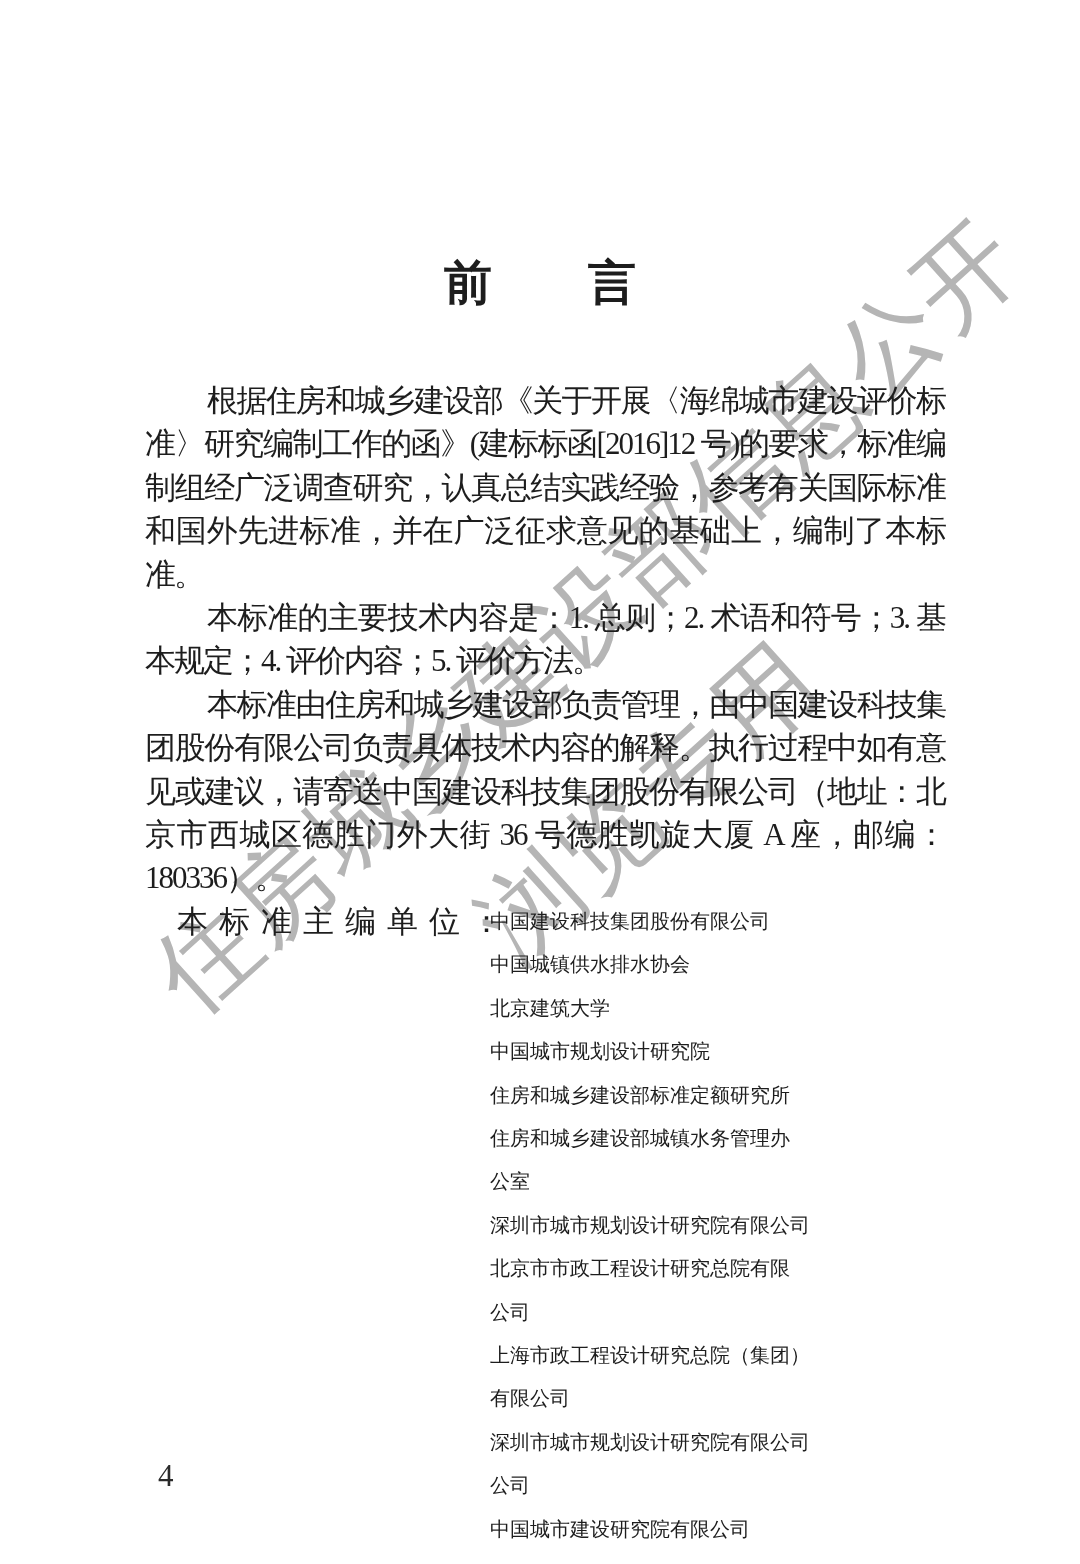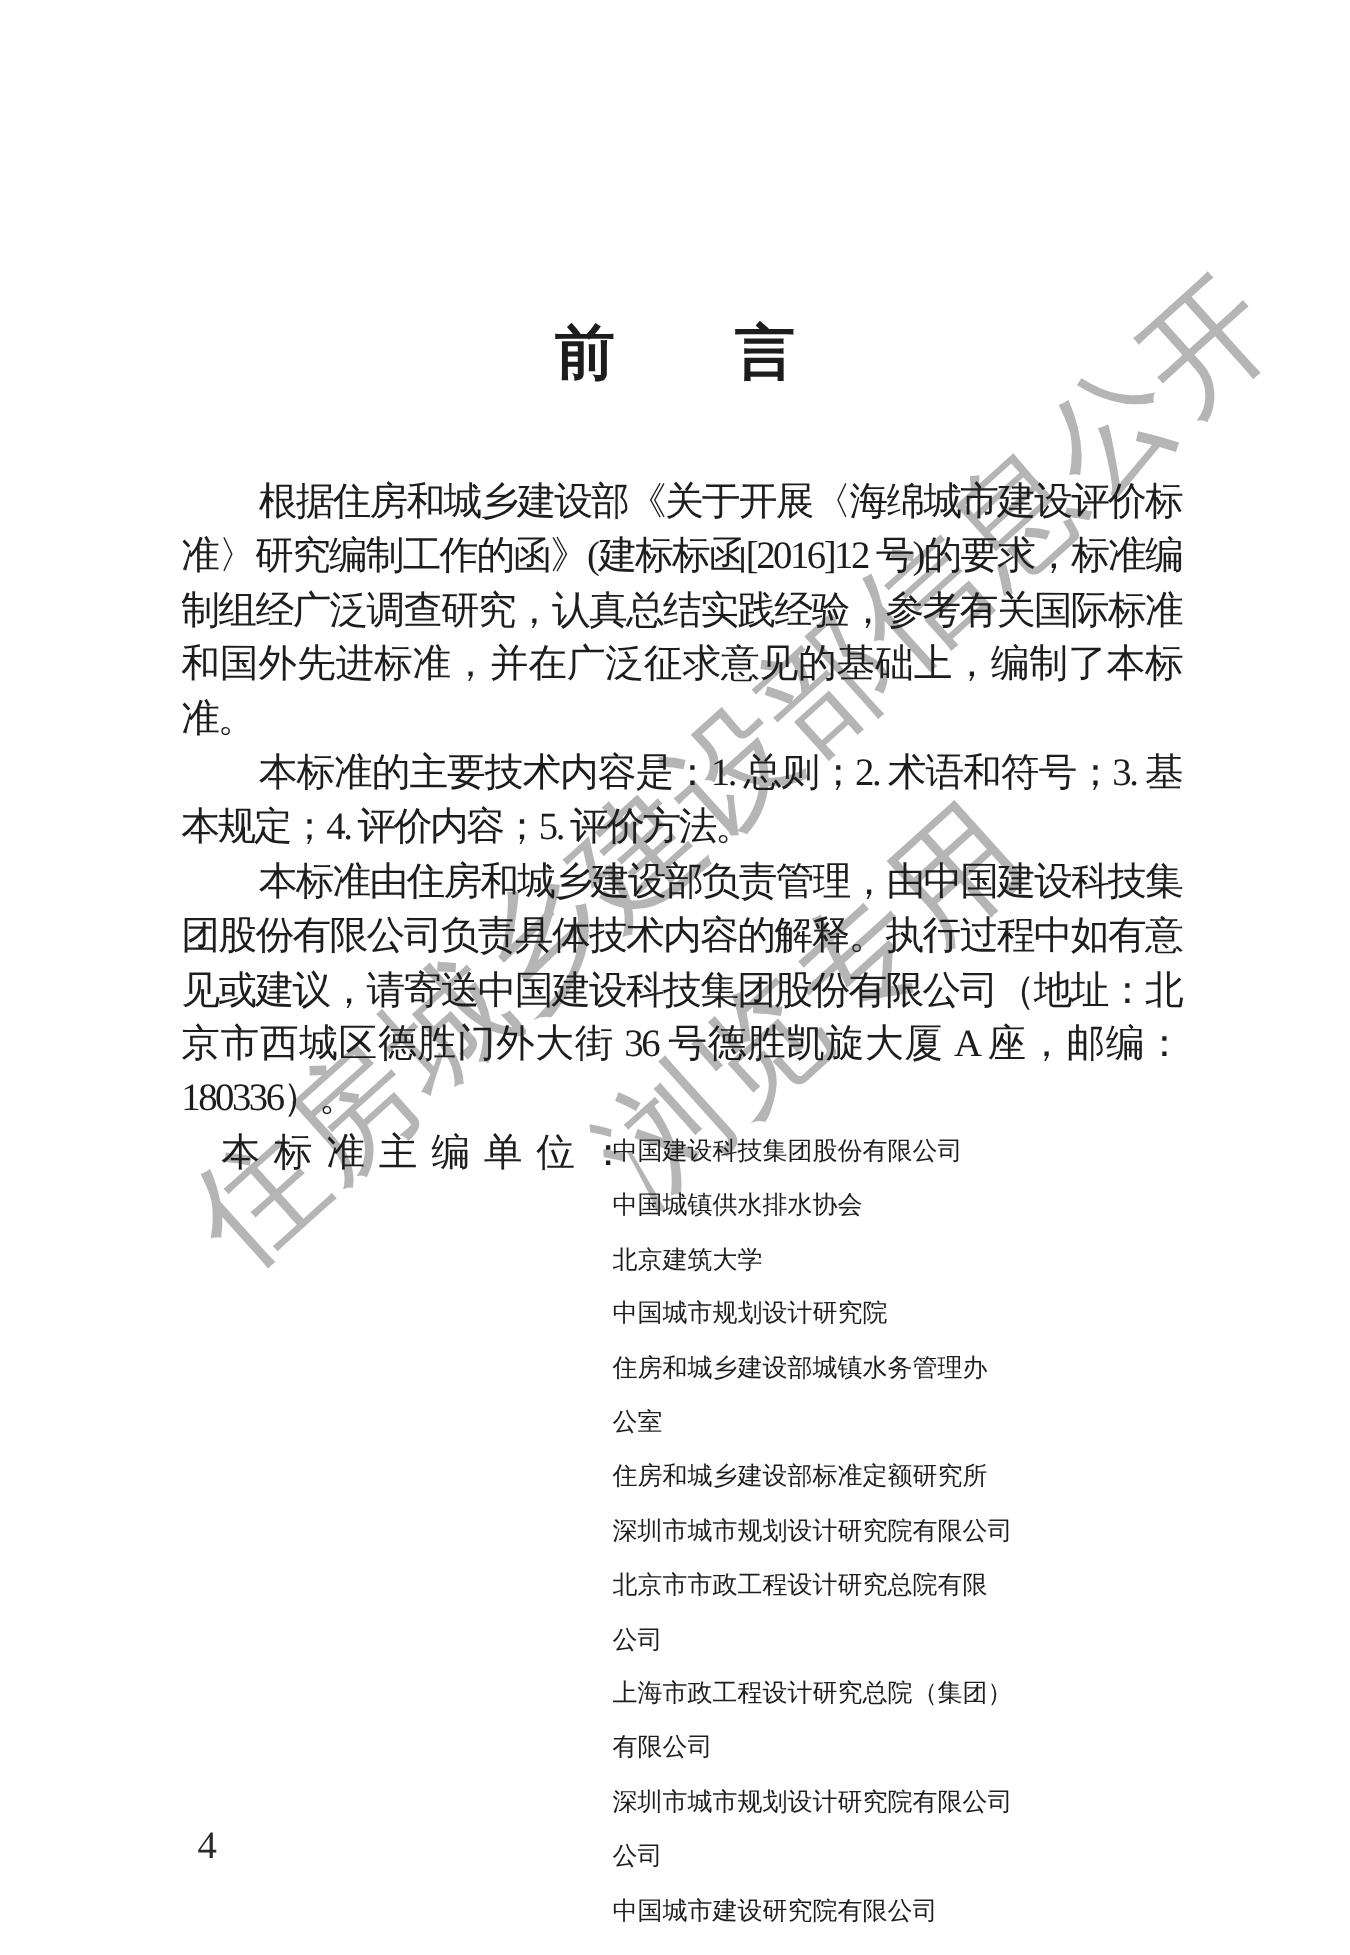--- a/index.html
+++ b/index.html
@@ -116,23 +116,23 @@
       <div class="org-entries">
         <div class="org-entry">中国建设科技集团股份有限公司</div>
         <div class="org-entry">中国城镇供水排水协会</div>
         <div class="org-entry">北京建筑大学</div>
       </div>
     </div>
 
     <div class="org-row">
       <div class="org-entries">
         <div class="org-entry">中国城市规划设计研究院</div>
+        <div class="org-entry">住房和城乡建设部标准定额研究所</div>
         <div class="org-entry">住房和城乡建设部城镇水务管理办
 公室</div>
-        <div class="org-entry">住房和城乡建设部标准定额研究所</div>
         <div class="org-entry">深圳市城市规划设计研究院有限公司</div>
         <div class="org-entry">北京市市政工程设计研究总院有限
 公司</div>
         <div class="org-entry">上海市政工程设计研究总院（集团）
 有限公司</div>
         <div class="org-entry">深圳市城市规划设计研究院有限公司
 公司</div>
         <div class="org-entry">中国城市建设研究院有限公司</div>
       </div>
     </div>

